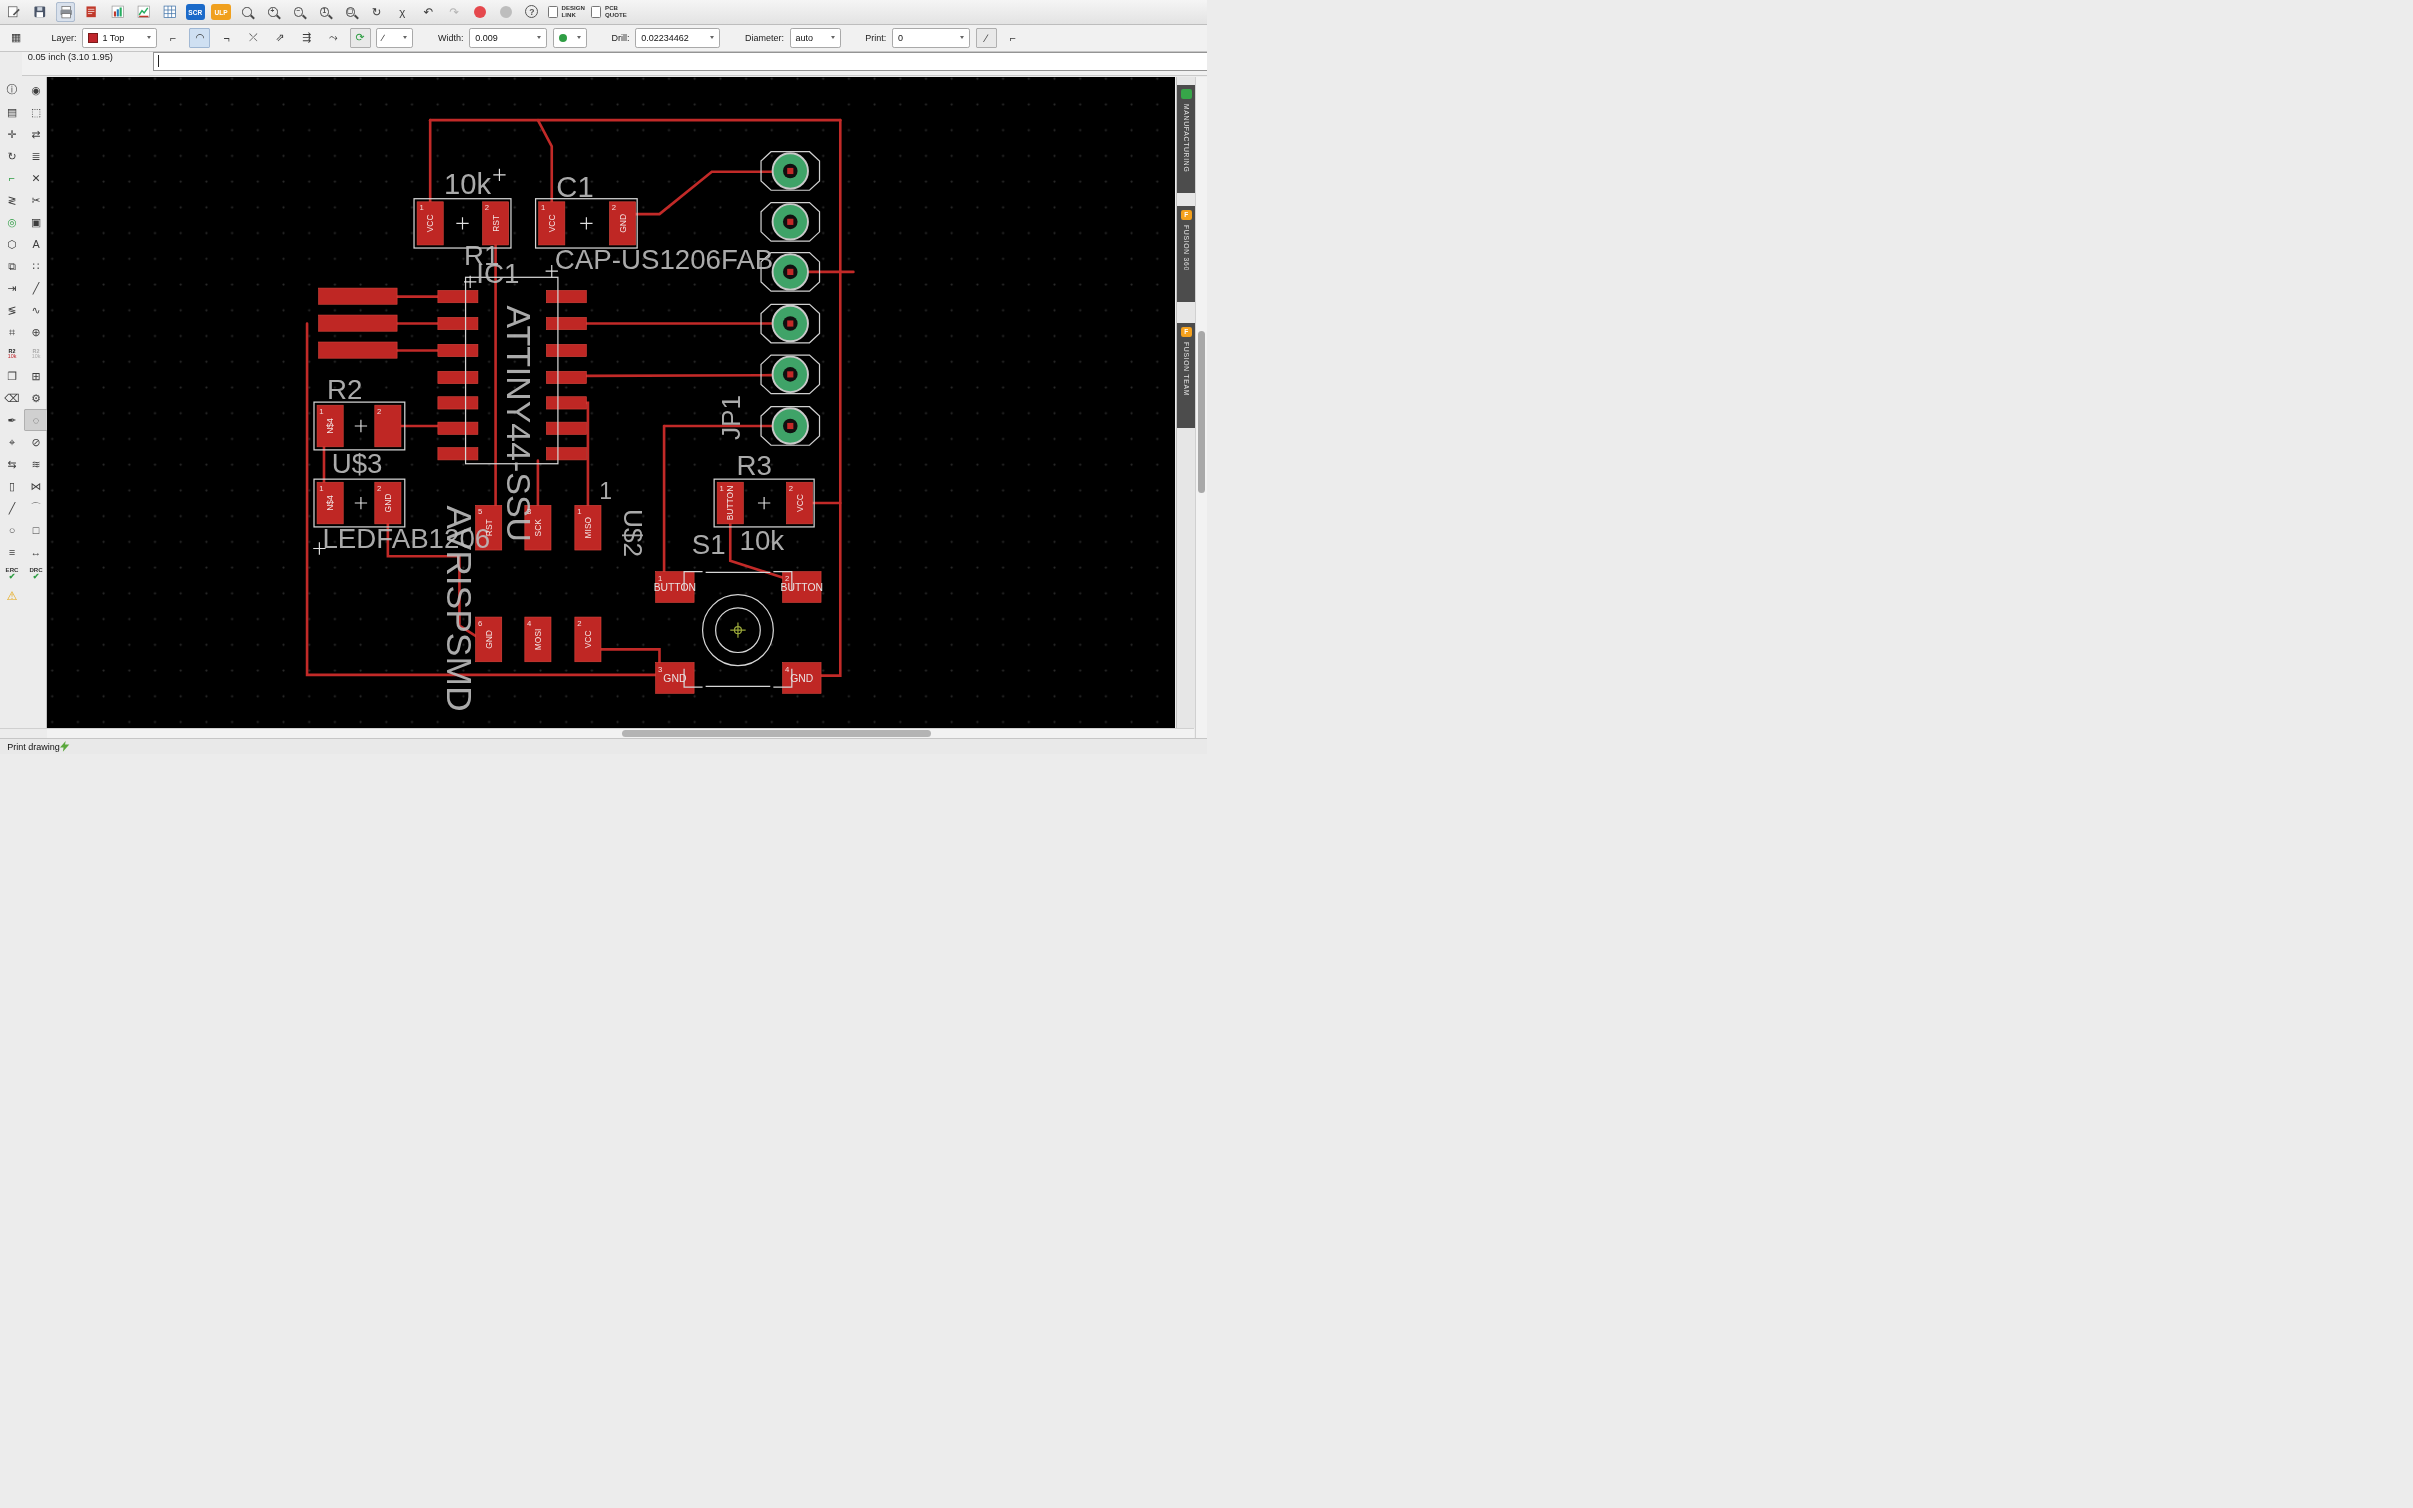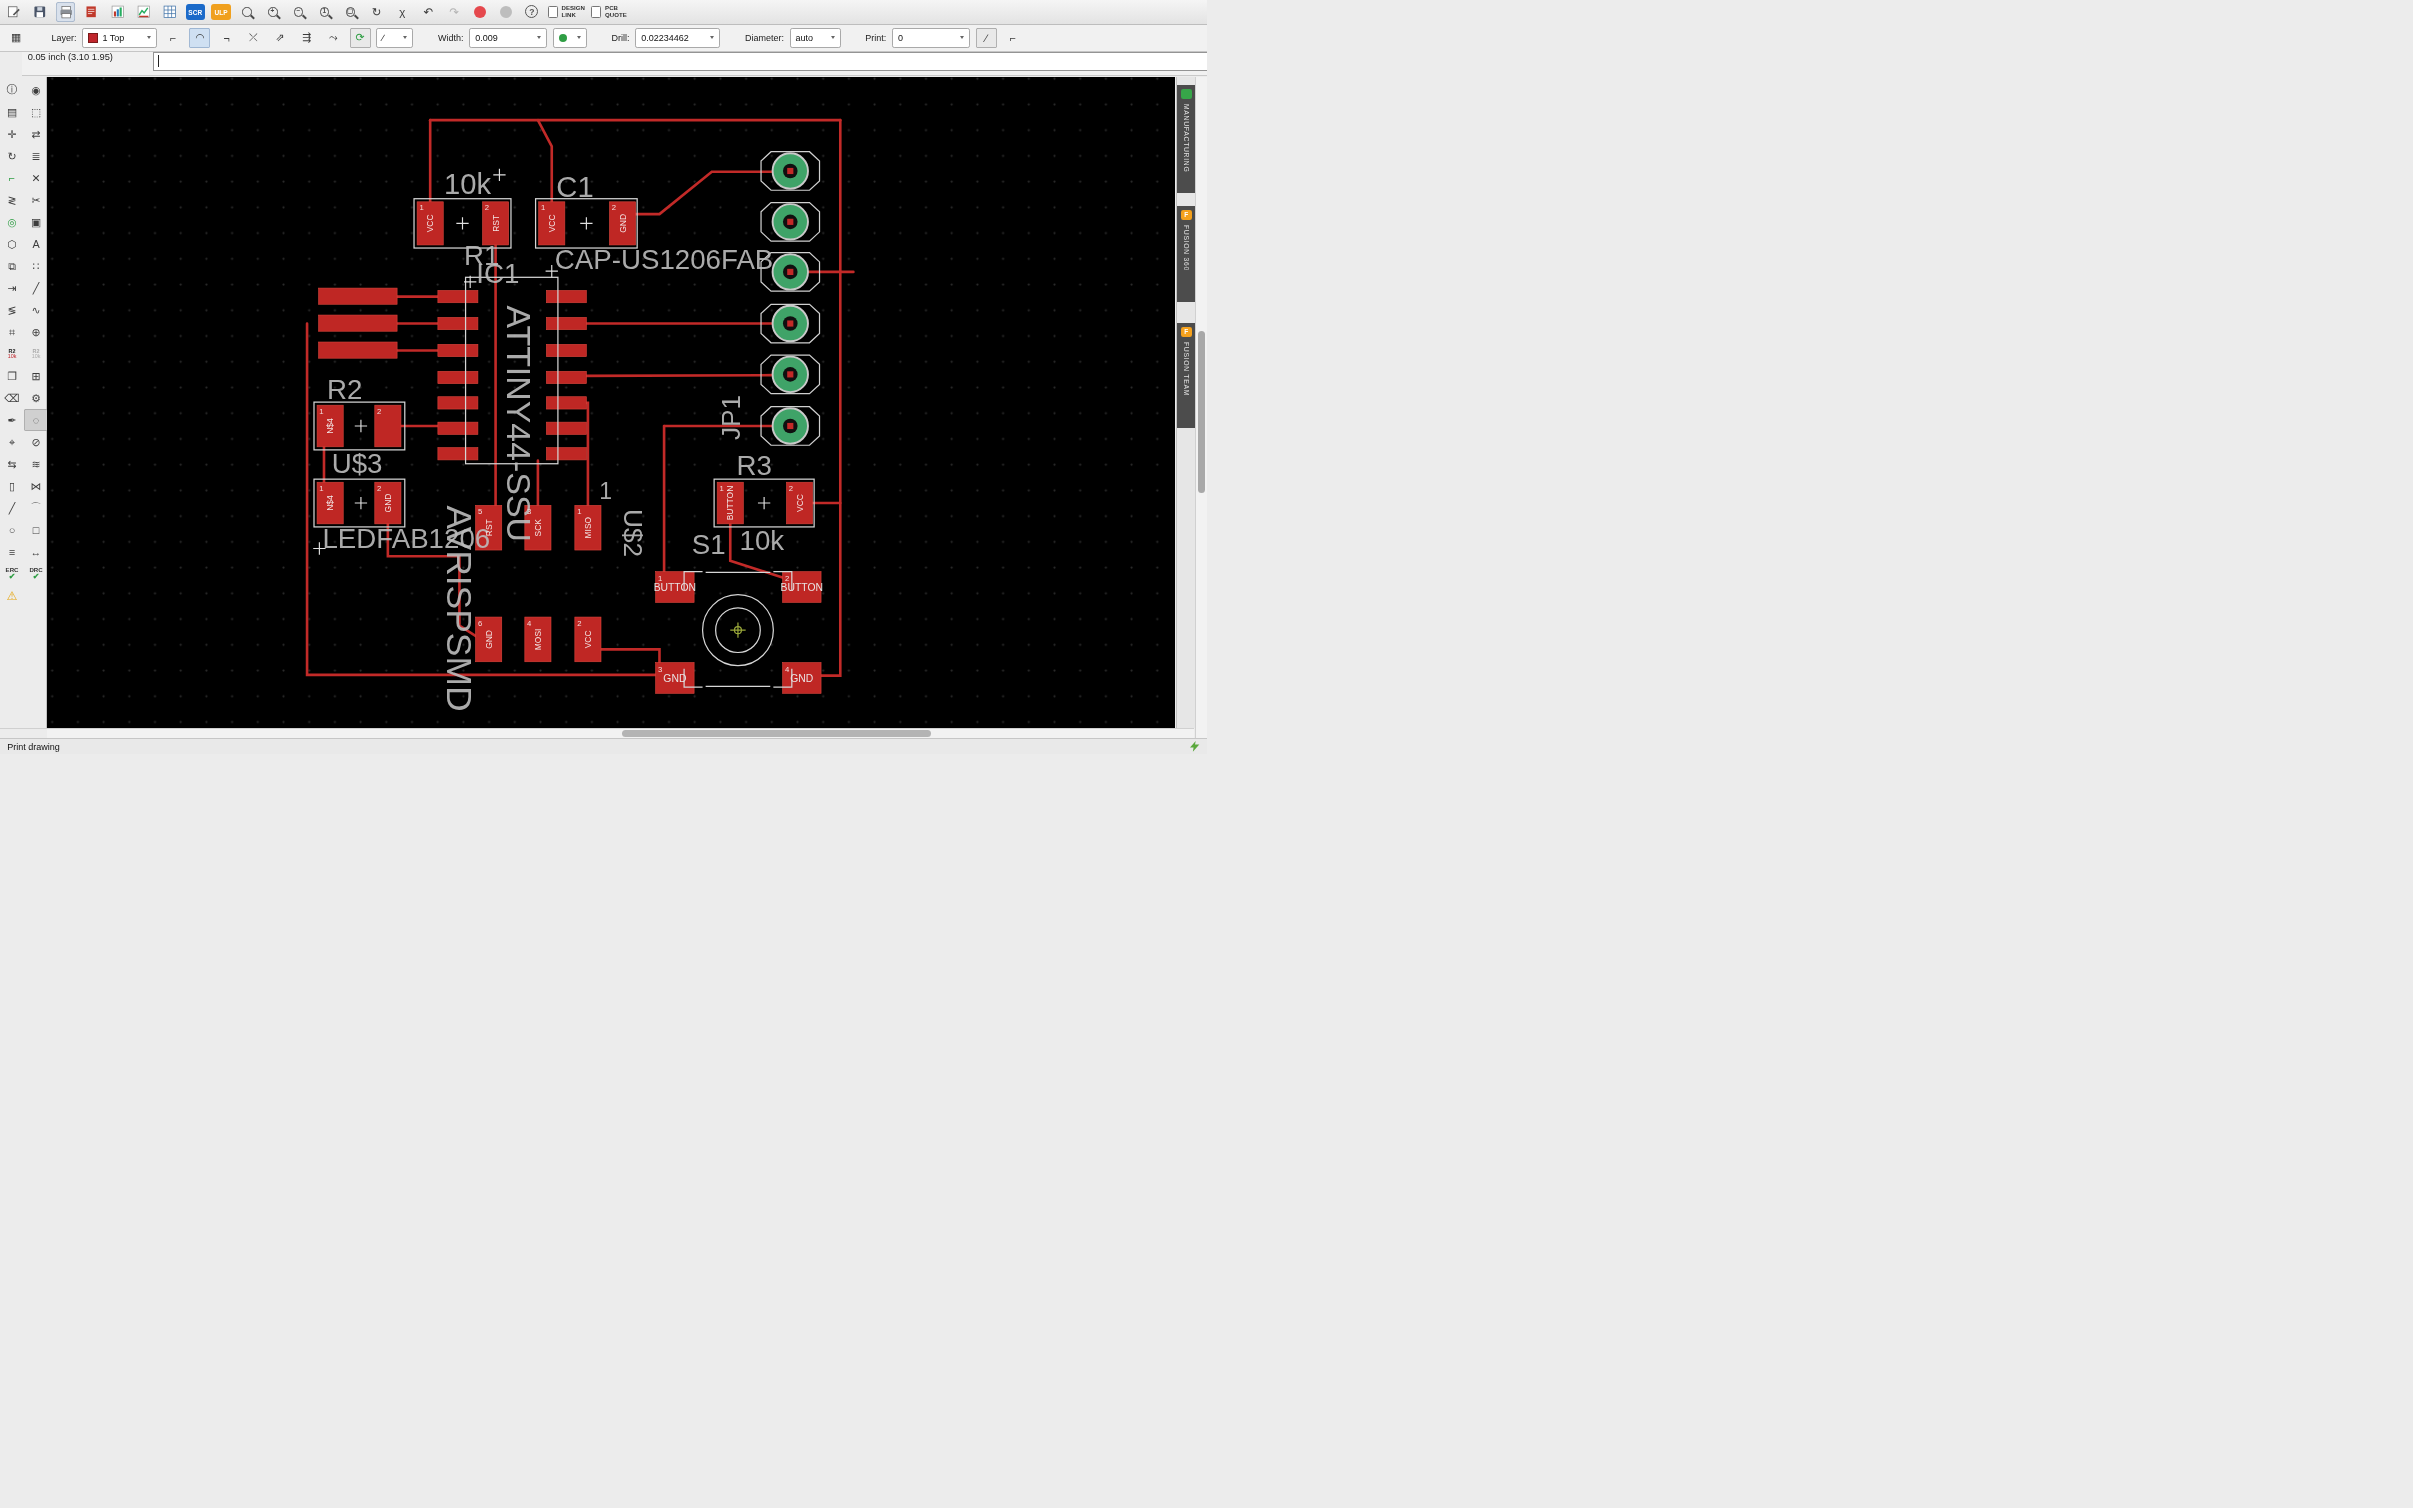--- a/index.html
+++ b/index.html
@@ -97,21 +97,21 @@
 
   
   .hscroll { position:absolute; left:47px; top:728px; width:1147px; height:10px; background:#f2f2f2;
              border-top:0.7px solid #d0d0d0; }
   .hthumb { position:absolute; left:575px; top:1.4px; width:309px; height:6.5px; background:#b4b4b4; border-radius:3.6px; }
   .hfill { position:absolute; left:0; top:728px; width:47px; height:10px; background:#ececec; border-top:0.7px solid #d0d0d0; }
   .vscroll { position:absolute; left:1195px; top:77px; width:12.2px; height:661px; background:#f2f2f2;
              border-left:0.7px solid #d0d0d0; }
   .vthumb { position:absolute; left:2.2px; top:254px; width:7.2px; height:162px; background:#a8a8a8; border-radius:3.6px; }
   .status { position:absolute; left:0; top:738px; width:1207px; height:16.5px; background:#e9e9e9;
-            border-top:0.7px solid #c6c6c6; display:flex; align-items:center; justify-content:space-between;
+            border-top:0.7px solid #c6c6c6; display:flex; align-items:center; 
             padding:0 7.2px; font-size:9px; color:#111; }
 </style>
 </head>
 <body>
 
 <div class="tb1">
   <div class="tbicon">
     <svg width="13.6" height="13.6" viewBox="0 0 19 19">
         <rect x="2" y="2.5" width="12" height="14" fill="#fdfdfd" stroke="#555"></rect>
         <line x1="9" y1="14" x2="17" y2="6" stroke="#555" stroke-width="2.4"></line>

